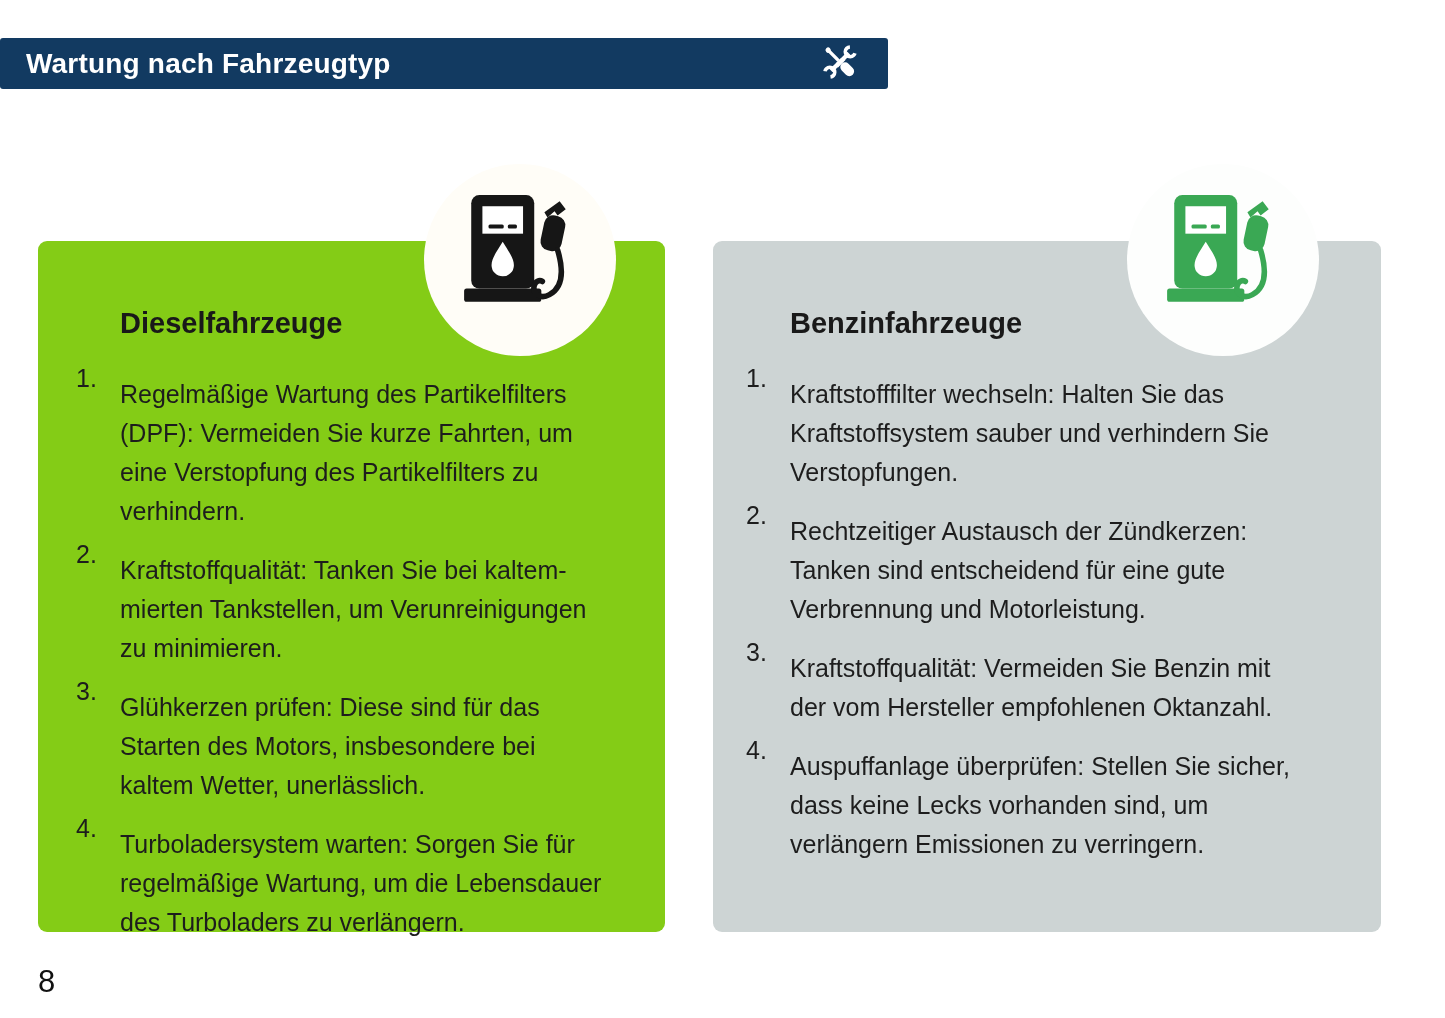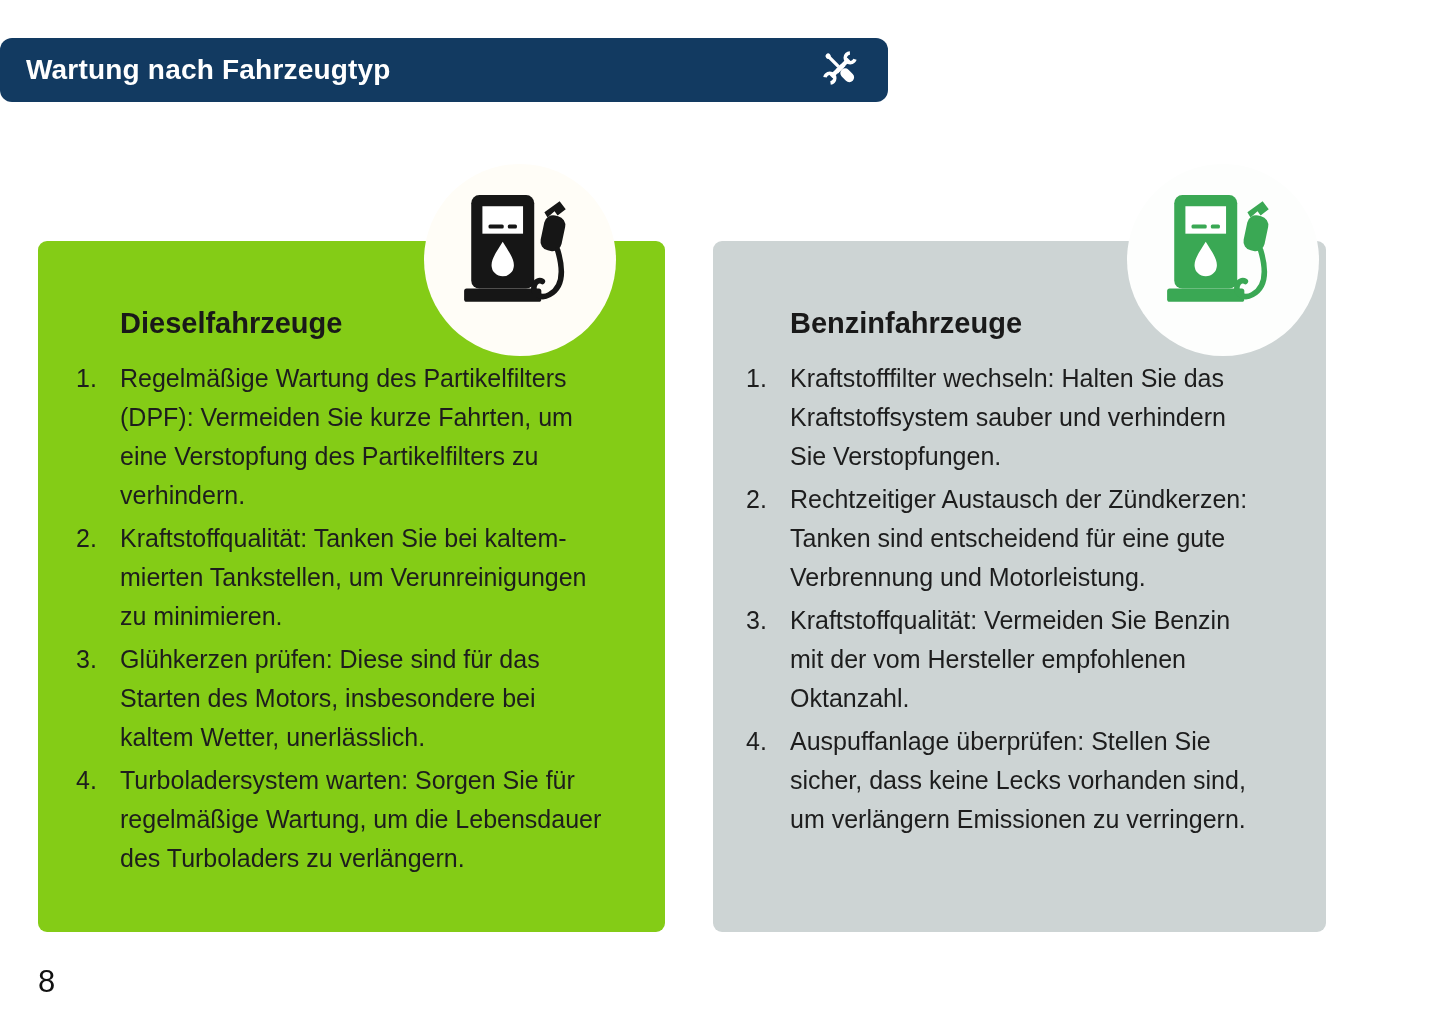--- a/index.html
+++ b/index.html
@@ -4,50 +4,50 @@
 <style>
   html, body { margin:0; padding:0; }
   body {
     width:1445px; height:1018px; position:relative; overflow:hidden;
     background:#ffffff; font-family:"Liberation Sans", sans-serif;
     color:#1c1c1c; -webkit-font-smoothing:antialiased;
   }
 
   
   .header-bar {
-    position:absolute; left:0; top:38px; width:888px; height:64px;
-    border-radius:12px; display:flex; align-items:center;
+    position:absolute; left:0; top:38px; width:888px; height:51px;
+    border-radius:3px; display:flex; align-items:center;
     justify-content:space-between; padding:0 26px; box-sizing:border-box;
   }
   .header-bar .title { font-size:28px; font-weight:bold; letter-spacing:0.2px; }
   .tools-icon { width:44px; height:44px; flex:0 0 auto; }
 
   
   .card {
     position:absolute; top:241px; height:691px; border-radius:9px;
     box-sizing:border-box;
   }
   .card.diesel { left:38px;  width:627px; }
-  .card.benzin { left:713px; width:613px; }
+  .card.benzin { left:713px; width:668px; }
 
   .card-inner { padding-top:64px; }
   .diesel .card-inner { padding-left:82px; padding-right:58px; }
   .benzin .card-inner { padding-left:77px; padding-right:72px; }
 
   .card-title { font-size:29px; font-weight:bold; line-height:36px; color:#191919; }
 
   ol.points { list-style:none; margin:18px 0 0 0; padding:0; }
   ol.points li {
     display:flex; align-items:flex-start;
     font-size:25px; line-height:39px; margin:0 0 4px 0; color:#1d1d1d;
   }
   .diesel ol.points { margin-left:-44px; }
   .benzin ol.points { margin-left:-44px; }
   ol.points .num { flex:0 0 44px; }
-  ol.points .txt { flex:1 1 auto; }
+  ol.points .txt { flex:1 1 auto;margin-top:16px; }
 
   
   .icon-circle {
     position:absolute; top:164px; width:192px; height:192px;
     border-radius:50%; z-index:2; display:flex; align-items:center;
     justify-content:center;
   }
   .icon-circle.left  { left:424px; }
   .icon-circle.right { left:1127px; }
   .pump { width:118px; height:126px; margin-top:-8px; }

